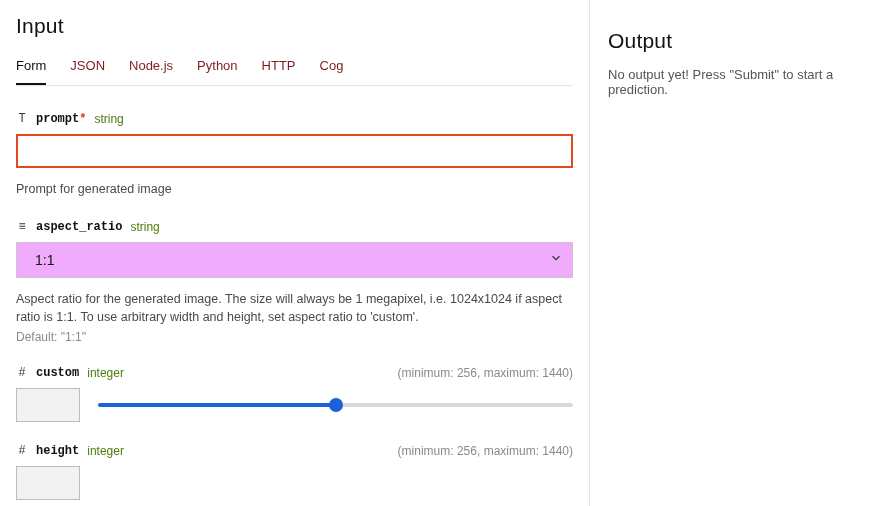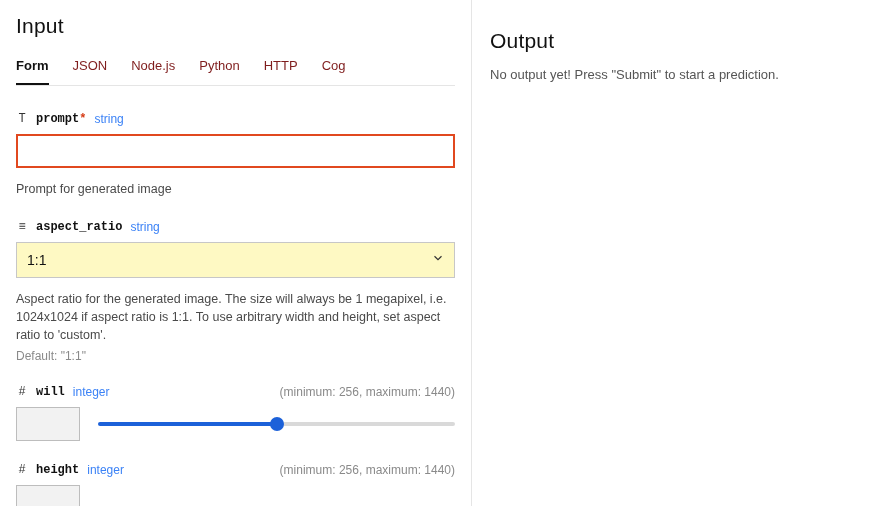--- a/index.html
+++ b/index.html
@@ -1,40 +1,40 @@
 <!DOCTYPE html>
 <html><head>
 <meta charset="utf-8">
 <style>
   * { box-sizing: border-box; margin: 0; padding: 0; }
   html, body { width: 879px; height: 506px; font-family: -apple-system, BlinkMacSystemFont, "Segoe UI", Helvetica, Arial, sans-serif; background: #fff; color: #111; overflow: hidden; }
   .app { display: flex; width: 100%; height: 100%; }
-  .left { width: 472px; padding: 14px 16px 0 16px; border-right: 1px solid #e5e5e5; overflow: hidden; }
+  .left { width: 590px; padding: 14px 16px 0 16px; border-right: 1px solid #e5e5e5; overflow: hidden; }
   .right { flex: 1; padding: 29px 18px; }
   .section-title { font-size: 21px; font-weight: 500; margin-bottom: 14px; letter-spacing: 0.2px; }
   .tabs { display: flex; gap: 24px; border-bottom: 1px solid #e5e5e5; margin-bottom: 26px; }
   .tab { font-size: 13px; color: #7f1d1d; padding: 6px 0 10px 0; cursor: pointer; }
-  .tab.active { color: #111; border-bottom: 2px solid #111; font-weight: 700; }
+  .tab.active { color: #111; border-bottom: 2px solid #111; font-weight: 400; }
 
   .field-group { margin-bottom: 22px; }
   .field-label-row { display: flex; align-items: center; gap: 8px; margin-bottom: 8px; }
   .field-label-row.with-range { justify-content: space-between; }
   .field-label-row .lbl-left { display: flex; align-items: center; gap: 8px; }
   .ico { font-size: 12px; color: #333; width: 12px; display: inline-flex; justify-content: center; font-family: "Courier New", monospace; }
   .field-name { font-family: "Courier New", monospace; font-size: 12px; font-weight: 600; color: #111; }
   .req { color: #d63c16; font-weight: 700; }
-  .type { font-size: 12px; color: #3b82f6; }
+  .type { font-size: 12px; color: #4d7c0f; }
   .range { font-size: 12px; color: #8a8a8a; }
 
   .text-input { width: 100%; height: 34px; border: 2px solid #e1481f; outline: none; padding: 6px 8px; font-size: 14px; }
   .help { font-size: 12.5px; color: #4a4a4a; margin-top: 12px; line-height: 1.45; }
   .default { font-size: 12px; color: #8a8a8a; margin-top: 4px; }
 
   .select-wrap { position: relative; width: 100%; }
-  .select { width: 100%; height: 36px; border: 1px solid #c7c7c7; background: #fef9c3; padding: 6px 10px; font-size: 14px; color: #111; appearance: none; cursor: pointer; }
+  .select { width: 100%; height: 36px; border: 1px solid #c7c7c7; background: #f0abfc; padding: 6px 18px; font-size: 14px; color: #111; appearance: none; cursor: pointer; }
   .chev { position: absolute; right: 10px; top: 50%; transform: translateY(-50%); pointer-events: none; }
   .chev svg { width: 14px; height: 14px; stroke: #333; fill: none; stroke-width: 2; }
 
   .num-row { display: flex; align-items: center; gap: 18px; margin-top: 6px; }
   .num-input { width: 64px; height: 34px; border: 1px solid #bdbdbd; background: #f2f2f2; padding: 4px 6px; font-size: 13px; }
   .slider-wrap { flex: 1; display: flex; align-items: center; }
   input[type=range].slider {
     -webkit-appearance: none; width: 100%; height: 4px; background: transparent;
   }
   input[type=range].slider::-webkit-slider-runnable-track {
@@ -98,21 +98,21 @@
         </span>
       </div>
       <div class="help">Aspect ratio for the generated image. The size will always be 1 megapixel, i.e. 1024x1024 if aspect ratio is 1:1. To use arbitrary width and height, set aspect ratio to 'custom'.</div>
       <div class="default">Default: "1:1"</div>
     </div>
 
     <div class="field-group">
       <div class="field-label-row with-range">
         <div class="lbl-left">
           <span class="ico">#</span>
-          <span class="field-name">will</span>
+          <span class="field-name">custom</span>
           <span class="type">integer</span>
         </div>
         <span class="range">(minimum: 256, maximum: 1440)</span>
       </div>
       <div class="num-row">
         <input type="text" class="num-input" value="" style="">
         <div class="slider-wrap">
           <input type="range" class="slider" min="256" max="1440" value="848" style="">
         </div>
       </div>

